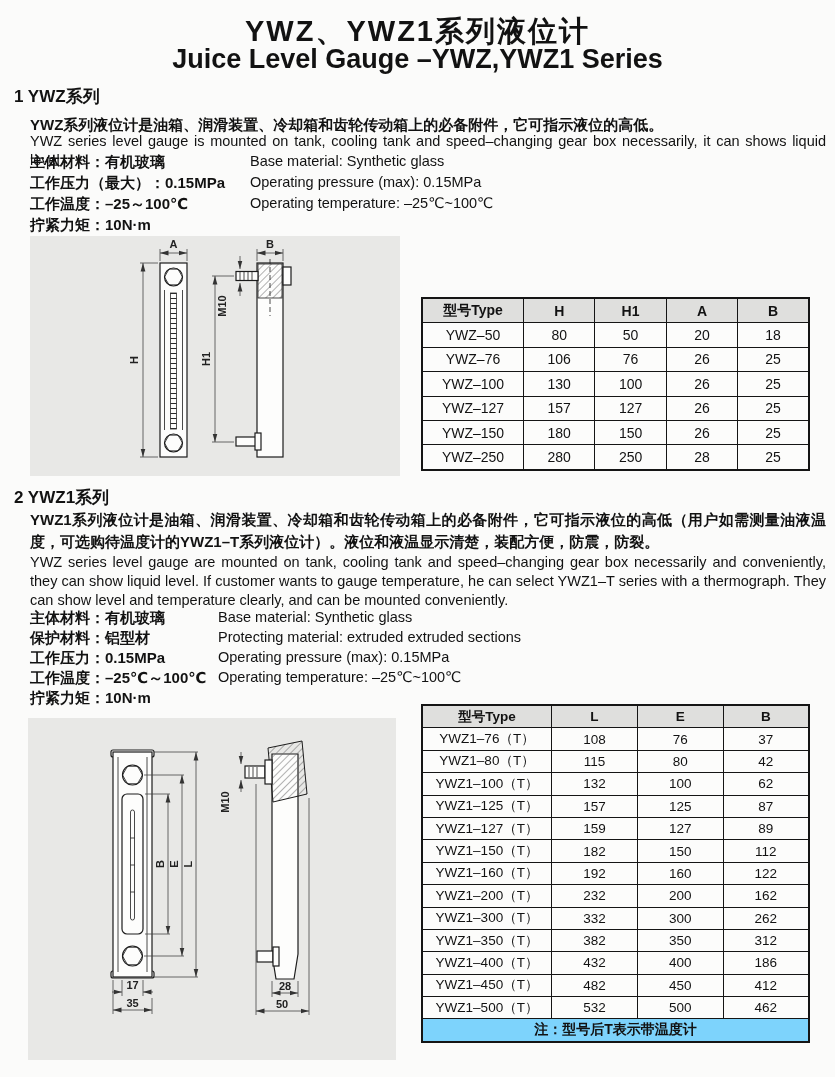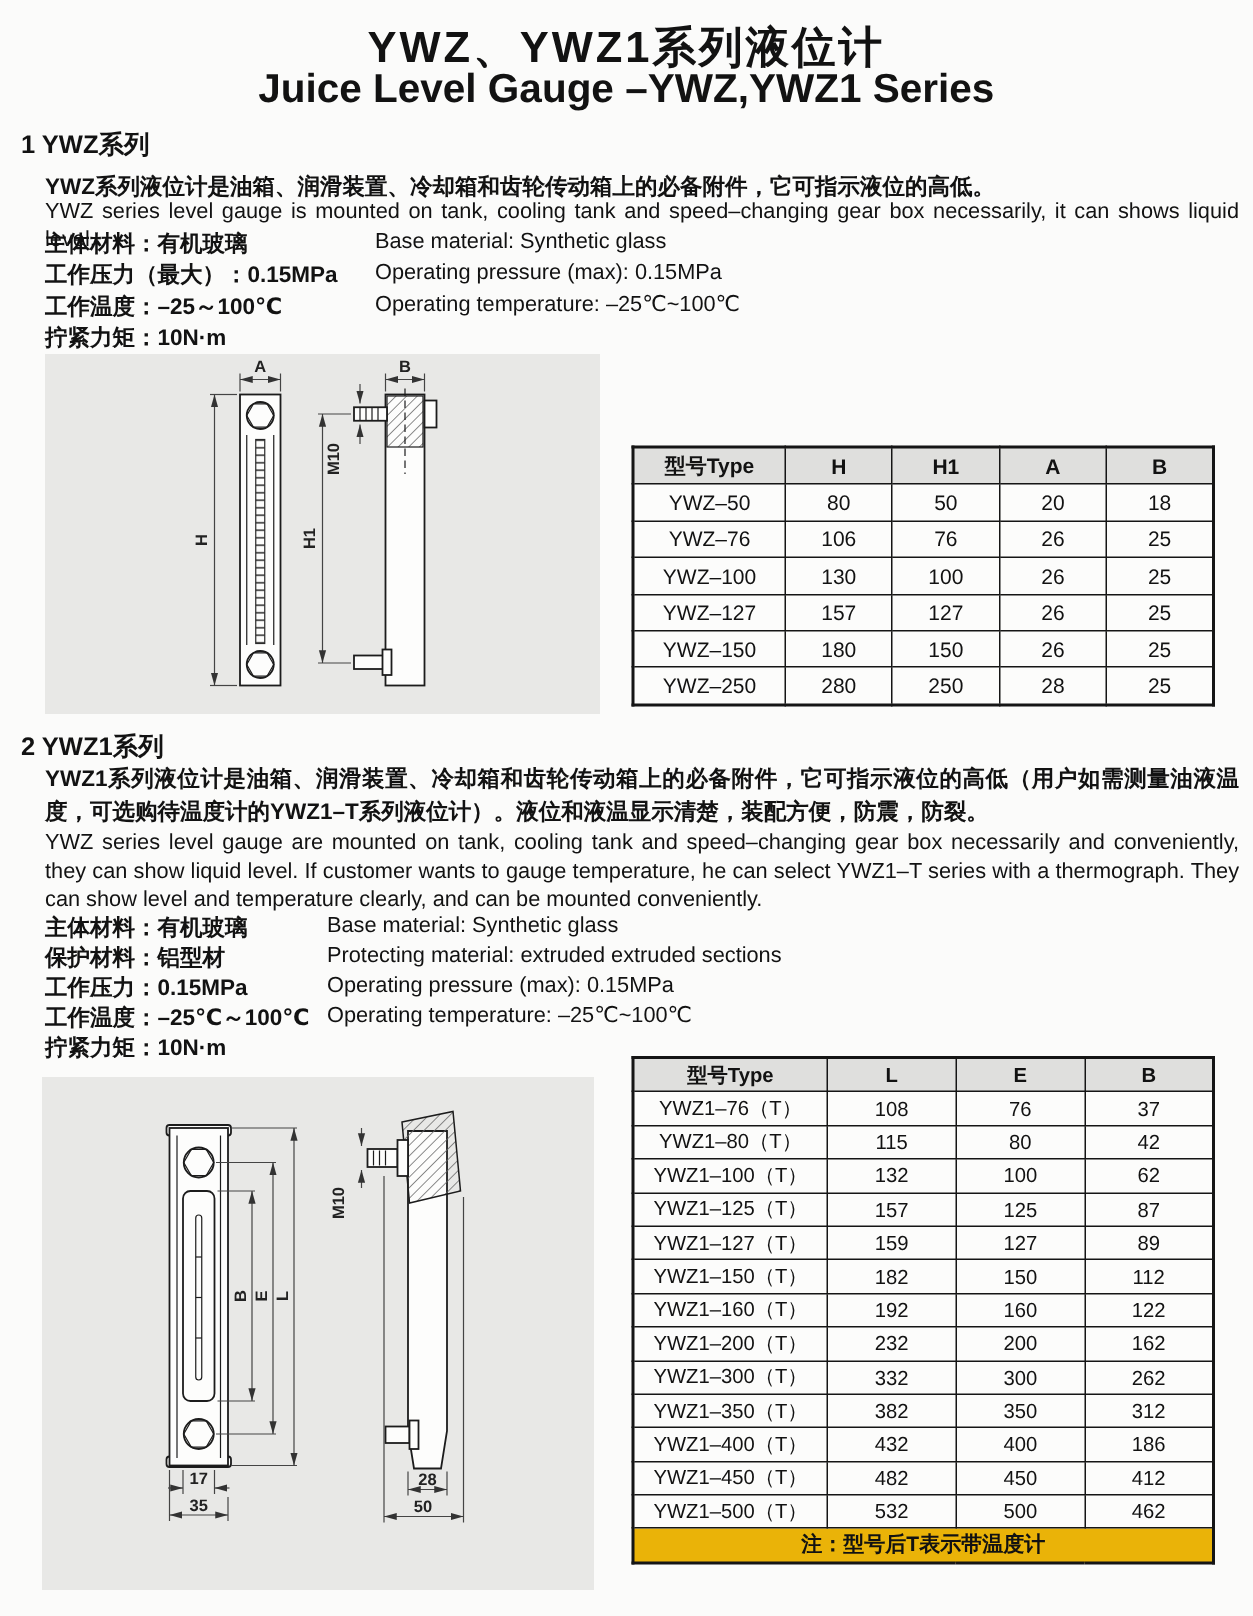--- a/index.html
+++ b/index.html
@@ -27,21 +27,21 @@
   table{width:100%;border-collapse:collapse;table-layout:fixed;}
   table,th,td{border:1px solid #151515;}
   table{border-width:2px;padding-left:28px;}
   th{background:#dfdfdd;font-weight:bold;}
   td{background:#fcfcfb;text-align:center;}
   th,td{text-align:center;padding:0;}
   .t1 th,.t1 td{height:23.4px;font-size:14px;}
   .t1 th:first-child,.t1 td:first-child{width:100px;}
   .t2 th,.t2 td{height:21.4px;font-size:13.5px;}
   .t2 th:first-child,.t2 td:first-child{width:128px;}
-  td.note{font-weight:bold;font-size:14px;background:#eab308;}
+  td.note{font-weight:bold;font-size:14px;background:#7dd3fc;}
   svg text{font-family:"Liberation Sans","DejaVu Sans",sans-serif;font-size:11px;font-weight:bold;fill:#222;}
   svg .dim{stroke:#444;stroke-width:0.8;fill:none;}
   svg .edge{stroke:#1c1c1c;stroke-width:1.2;fill:#fdfdfc;}
   svg .thin{stroke:#1c1c1c;stroke-width:0.8;fill:none;}
 </style>
 </head>
 <body>
 
 <div class="abs title-zh">YWZ、YWZ1系列液位计</div>
 <div class="abs title-en">Juice Level Gauge –YWZ,YWZ1 Series</div>

